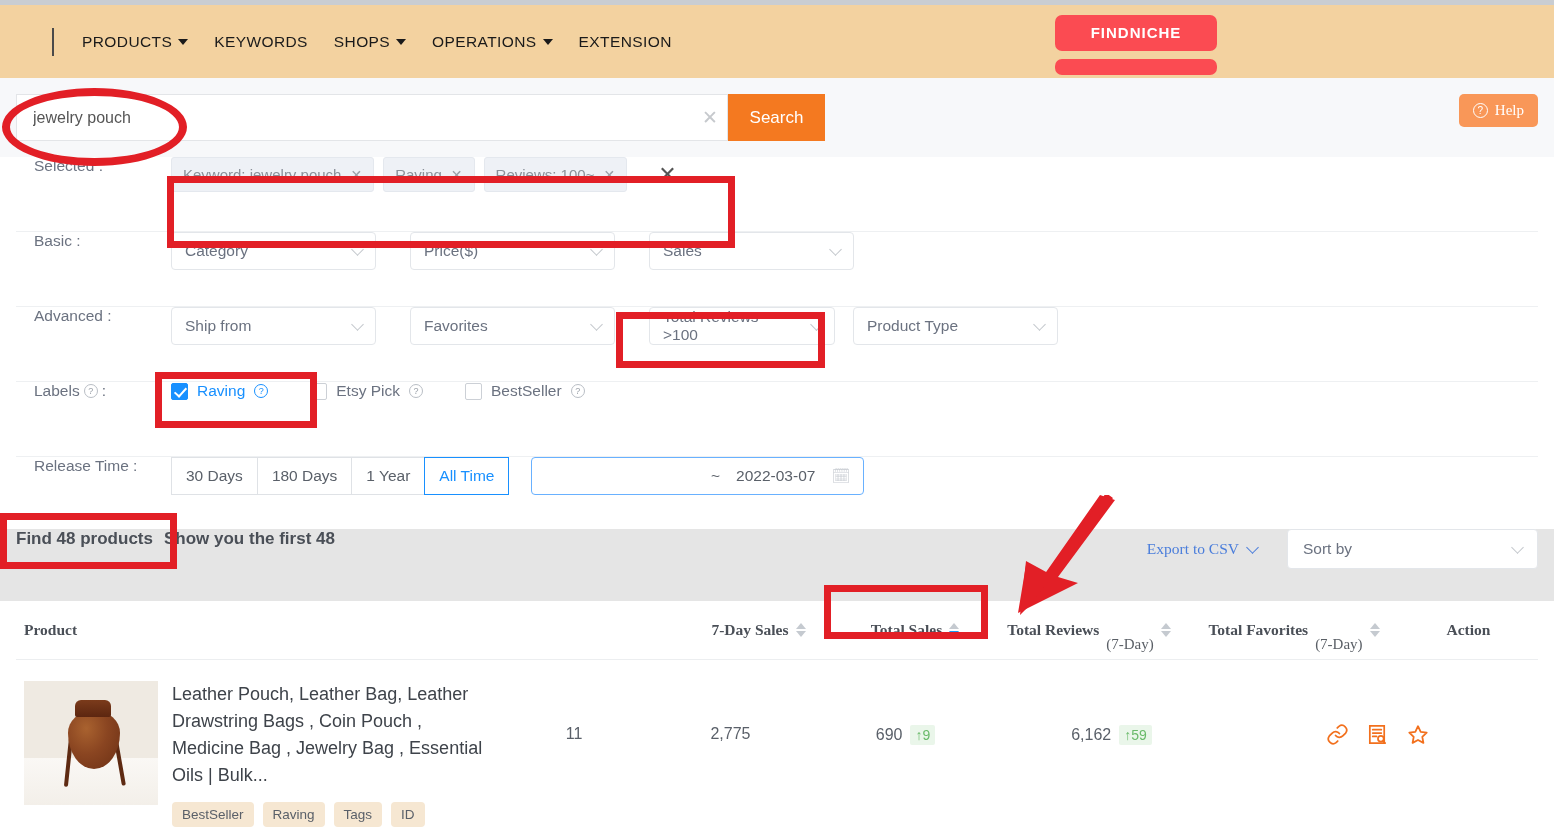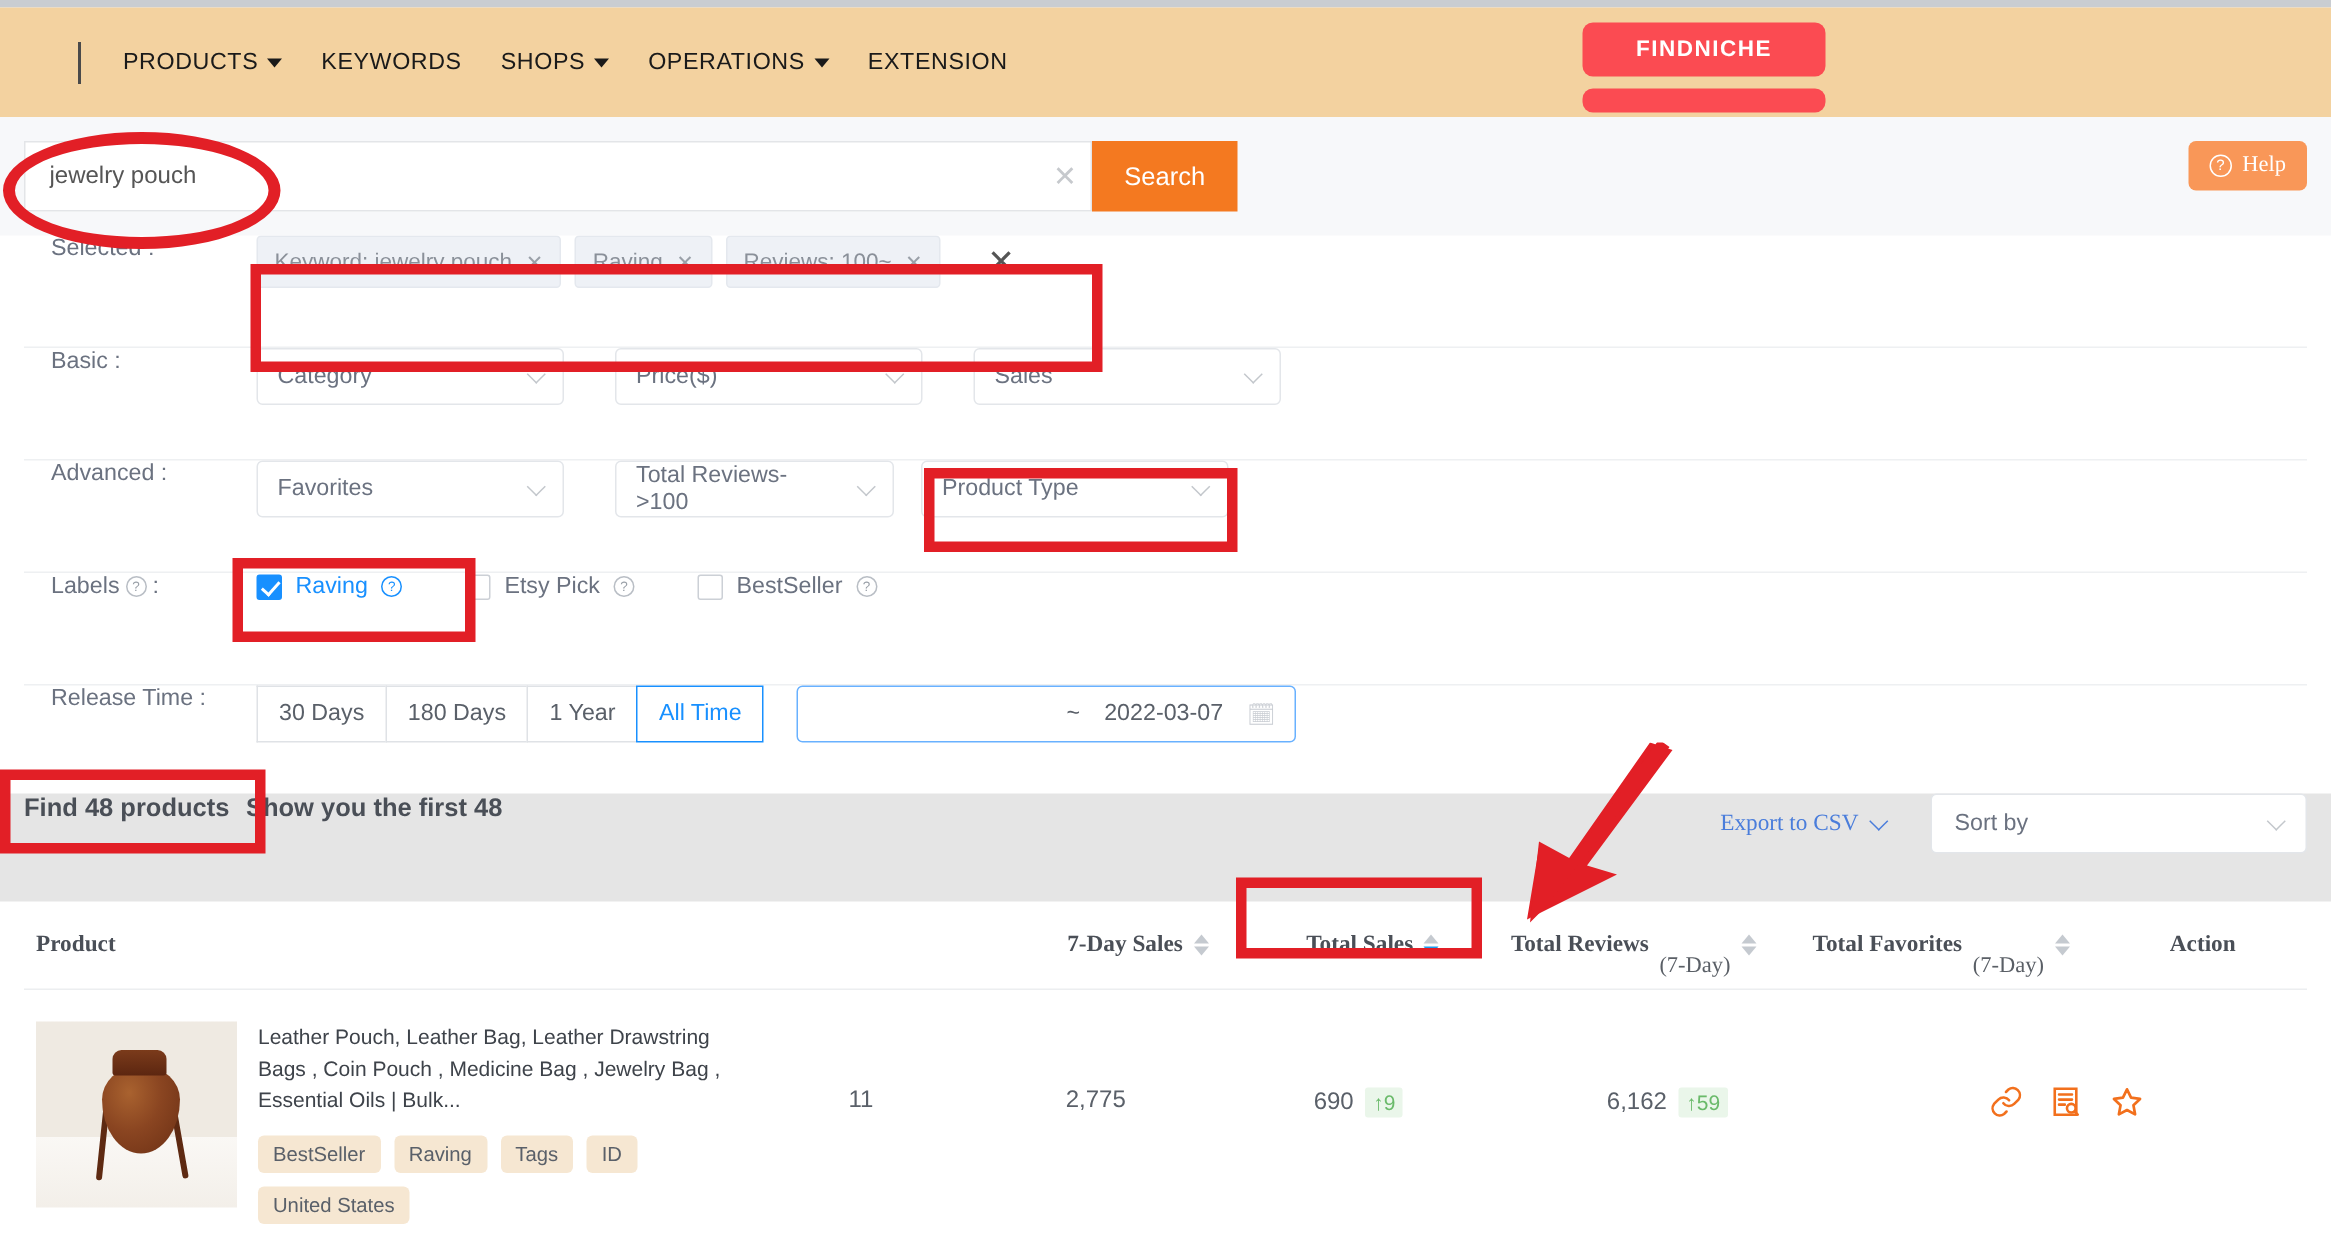--- a/index.html
+++ b/index.html
@@ -245,21 +245,21 @@
   }
   .tie-l {
     position:absolute; left:43px; top:46px; width:4px; height:60px;
     background:#5e2a12; border-radius:2px; transform:rotate(6deg);
   }
   .tie-r {
     position:absolute; left:93px; top:48px; width:4px; height:57px;
     background:#5e2a12; border-radius:2px; transform:rotate(-10deg);
   }
   .pinfo { flex:1; padding-left:14px; max-width:480px; }
-  .ptitle { font-size:14px; color:#3e434a; line-height:1.5; }
+  .ptitle { font-size:18px; color:#3e434a; line-height:1.5; }
   .ptags { display:flex; gap:9px; margin-top:13px; flex-wrap:wrap; }
   .ptag {
     background:#f6e7d2; color:#5a6069; font-size:13.5px;
     border-radius:4px; padding:5px 10px;
   }
   .cell {
     font-size:16px; color:#5a6069; display:flex; align-items:center;
     justify-content:center; gap:8px; padding-top:44px;
   }
   .delta {
@@ -353,20 +353,24 @@
       <i class="chev"></i>
     </div>
     <div class="sel" style="width:205px">
       <span>Sales</span>
       <i class="chev"></i>
     </div>
   </div>
 
   <div class="frow">
     <div class="flabel">Advanced :</div>
+    <div class="sel" style="width:205px">
+      <span>Ship from</span>
+      <i class="chev"></i>
+    </div>
     <div class="sel" style="width:205px">
       <span>Favorites</span>
       <i class="chev"></i>
     </div>
     <div class="sel" style="width:186px;margin-right:18px">
       <span>Total Reviews-&gt;100</span>
       <i class="chev"></i>
     </div>
     <div class="sel" style="width:205px">
       <span>Product Type</span>

